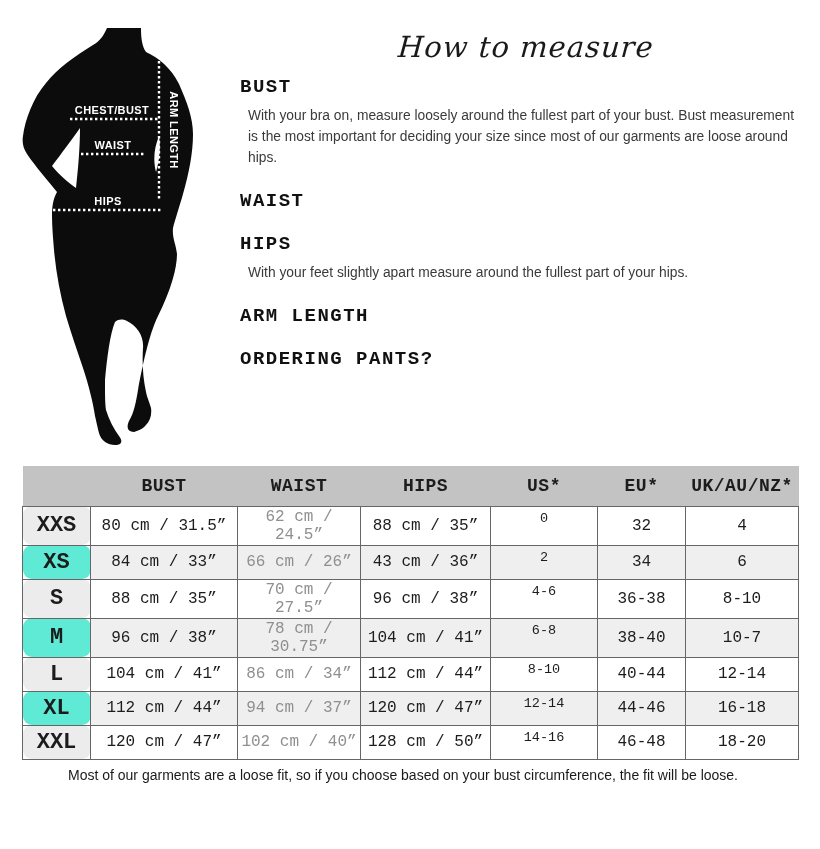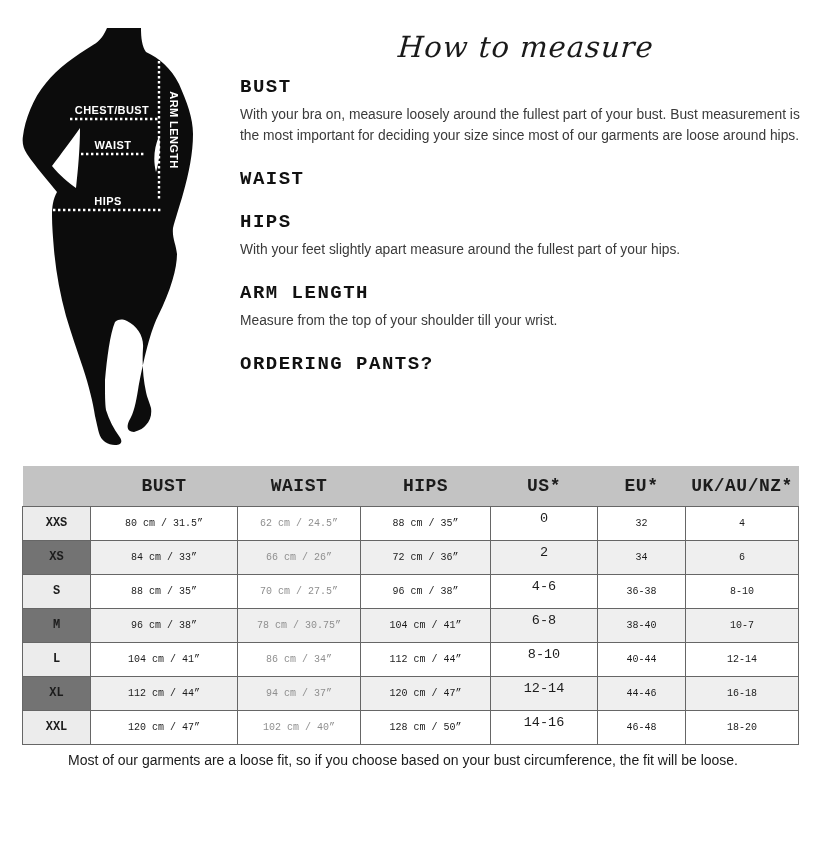--- a/index.html
+++ b/index.html
@@ -37,21 +37,21 @@
   .section { margin-bottom: 21px; }
   .section h2 {
     margin: 0 0 7px 0;
     font-family: "Liberation Mono", monospace;
     font-weight: bold;
     font-size: 19px;
     letter-spacing: 1.5px;
     color: #111;
   }
   .section p {
-    margin: 0;
+    margin: 8px;
     font-size: 13.8px;
     line-height: 1.52;
     color: #3a3a3a;
     max-width: 578px;
   }
   
   table.size-table {
     margin: 14px 0 0 22px;
     border-collapse: collapse;
     table-layout: fixed;
@@ -67,31 +67,32 @@
     color: #1c1c1c;
     border: none;
     text-align: center;
     vertical-align: middle;
   }
   .size-table tbody td {
     border: 1px solid #666;
     height: 34px;
     text-align: center;
     vertical-align: middle;
-    font-size: 10px;
+    font-size: 16px;
     color: #1c1c1c;
     background: #fff;
   }
   .size-table tbody tr.alt td { background: #efefef; }
   .size-table tbody td.size-cell {
     background: #ececec;
-    font-size: 12px;
-    font-weight: bold;
-  }
-  .size-table tbody tr.alt td.size-cell { background: #737373; }
+    font-size: 22px;
+    font-weight: bold;
+    border-radius: 9px;
+  }
+  .size-table tbody tr.alt td.size-cell { background: #5eead4; }
   .size-table td.waist-cell { color: #8f8f8f; margin-left: 16px; }
   .size-table td.us-cell {
     vertical-align: top;
     padding-top: 4px;
     font-size: 13.5px;
   }
   
   .footnotes { margin-top: 6px; font-size: 14px; color: #1a1a1a; }
   .footnotes .fit-note { margin-left: 68px; line-height: 1.42; }
   
@@ -178,21 +179,20 @@
       </div>
       <div class="section">
         <h2>WAIST</h2>
       </div>
       <div class="section">
         <h2>HIPS</h2>
         <p>With your feet slightly apart measure around the fullest part of your hips.</p>
       </div>
       <div class="section">
         <h2>ARM LENGTH</h2>
-        <p>Measure from the top of your shoulder till your wrist.</p>
       </div>
       <div class="section">
         <h2>ORDERING PANTS?</h2>
       </div>
     </div>
   </div>
 
   <table class="size-table">
     <colgroup>
       <col style="width:68px">
@@ -221,21 +221,21 @@
         <td class="waist-cell">62 cm / 24.5”</td>
         <td>88 cm / 35”</td>
         <td class="us-cell">0</td>
         <td>32</td>
         <td>4</td>
       </tr>
       <tr class="alt">
         <td class="size-cell">XS</td>
         <td>84 cm / 33”</td>
         <td class="waist-cell">66 cm / 26”</td>
-        <td>72 cm / 36”</td>
+        <td>43 cm / 36”</td>
         <td class="us-cell">2</td>
         <td>34</td>
         <td>6</td>
       </tr>
       <tr>
         <td class="size-cell">S</td>
         <td>88 cm / 35”</td>
         <td class="waist-cell">70 cm / 27.5”</td>
         <td>96 cm / 38”</td>
         <td class="us-cell">4-6</td>

